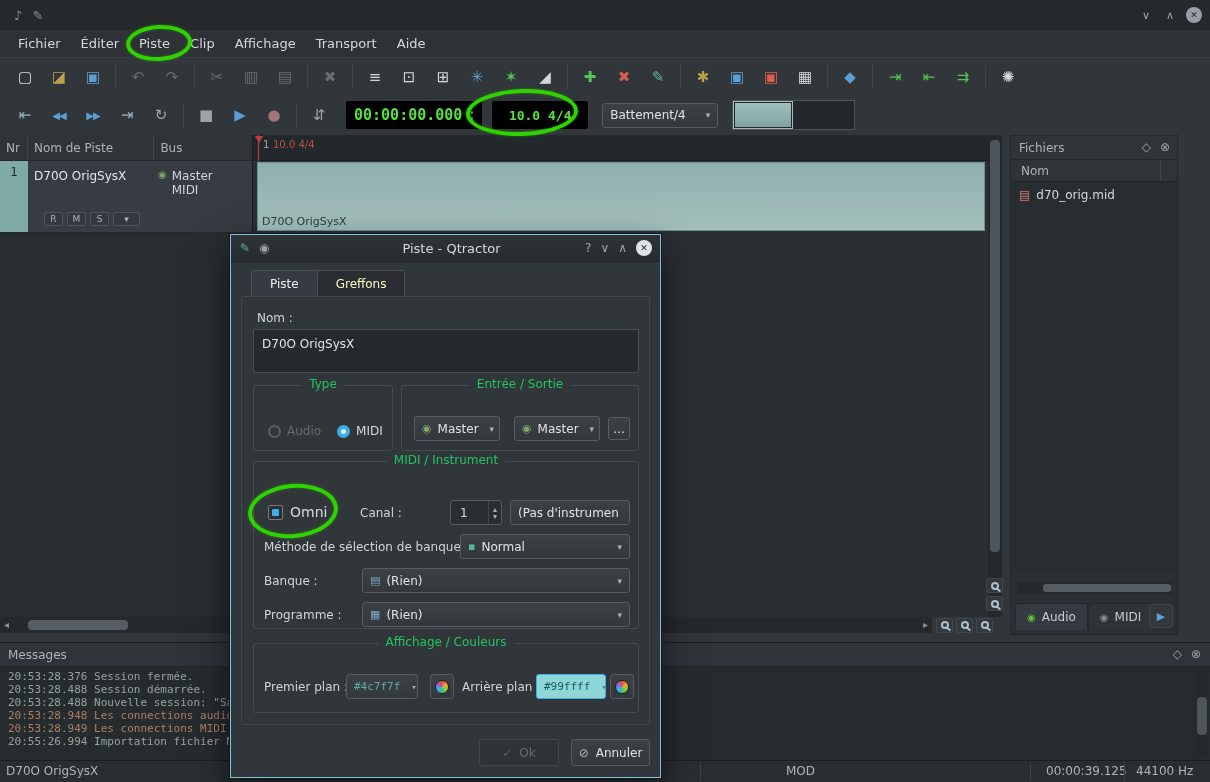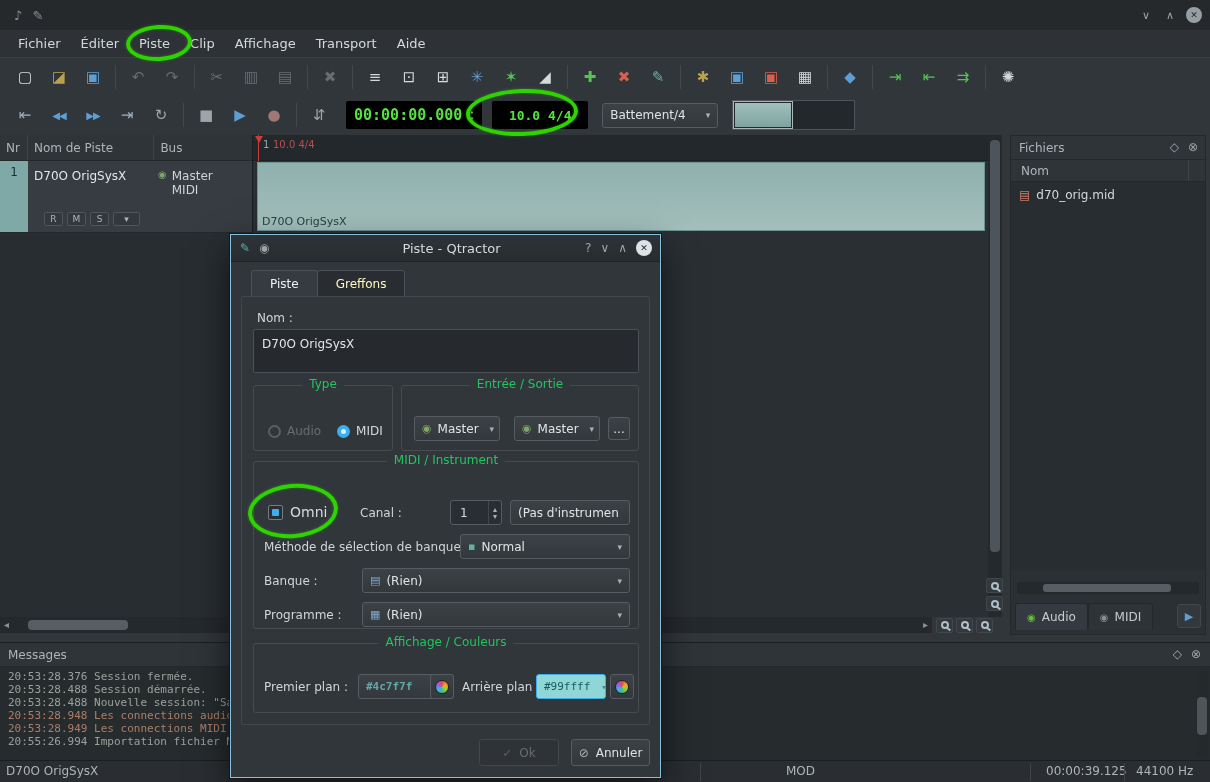--- a/index.html
+++ b/index.html
@@ -93,21 +93,21 @@
   .mag { position:relative; width:8px; height:8px; border:2px solid #aebfc9; border-radius:50%; }
   .mag::after { content:""; position:absolute; width:5px; height:2px; background:#aebfc9;
     right:-4px; bottom:-3px; transform:rotate(40deg); }
   .vzoom { position:absolute; left:986px; top:578px; display:flex; flex-direction:column; gap:3px; }
 
   
   .panel-title { height:24px; display:flex; align-items:center; padding:0 8px; font-size:12px;
     color:#aeb4b8; background:#2f3439; border-bottom:1px solid #24282b; position:relative; }
   .ph-ico { position:absolute; top:4px; font-size:12px; color:#9da5a8; }
 
-  .files { position:absolute; left:1010px; top:135px; width:196px; height:500px; background:#2b3034;
+  .files { position:absolute; left:1010px; top:135px; width:168px; height:500px; background:#2b3034;
     border:1px solid #24282b; }
   .files-colhdr { height:22px; background:#2f3439; border-bottom:1px solid #24282b; font-size:12px;
     color:#aeb4b8; display:flex; align-items:center; padding:0 10px; position:relative; }
   .files-colhdr .colsep { position:absolute; right:16px; top:0; bottom:0; width:1px; background:#3f4449; }
   .files-list { position:absolute; top:46px; left:0; right:0; bottom:64px; background:#282d31; padding:6px 8px; }
   .file-item { display:flex; align-items:center; gap:6px; font-size:12px; color:#d4d9db; }
   .files-hscroll { position:absolute; left:6px; right:6px; bottom:40px; height:12px; background:#26292c; }
   .files-hscroll .thumb { position:absolute; left:26px; top:2px; width:128px; height:8px; background:#565d63; border-radius:3px; }
   .files-tabs { position:absolute; left:4px; right:0; bottom:4px; height:30px; display:flex; align-items:flex-end; }
   .ftab { height:27px; display:flex; align-items:center; gap:6px; padding:0 11px; font-size:12px;
@@ -496,21 +496,21 @@
       <div class="combo" style="position:absolute; left:108px; top:140px; width:268px;">
         <span class="cicon" style="color:#7fa7c9;">▦</span>
         <span>(Rien)</span>
         <span class="chev">▾</span>
       </div>
     </div>
 
     <div class="groupbox" style="left:22px; top:408px; width:386px; height:70px;">
       <span class="gtitle">Affichage / Couleurs</span>
       <span class="dlbl" style="left:10px; top:36px;">Premier plan :</span>
-      <div class="combo fgval" style="position:absolute; left:104px; top:30px; width:96px;font-weight:bold;">
+      <div class="combo fgval" style="position:absolute; left:92px; top:30px; width:72px;">
         <span>#4c7f7f</span>
         <span class="chev">▾</span>
       </div>
       <span class="cbtn" style="left:176px; top:30px;">
           <span class="wheel"></span>
         </span>
       <span class="dlbl" style="left:208px; top:36px;">Arrière plan :</span>
       <div class="combo bgval" style="position:absolute; left:282px; top:30px; width:70px;">
         <span>#99ffff</span>
         <span class="chev">▾</span>

